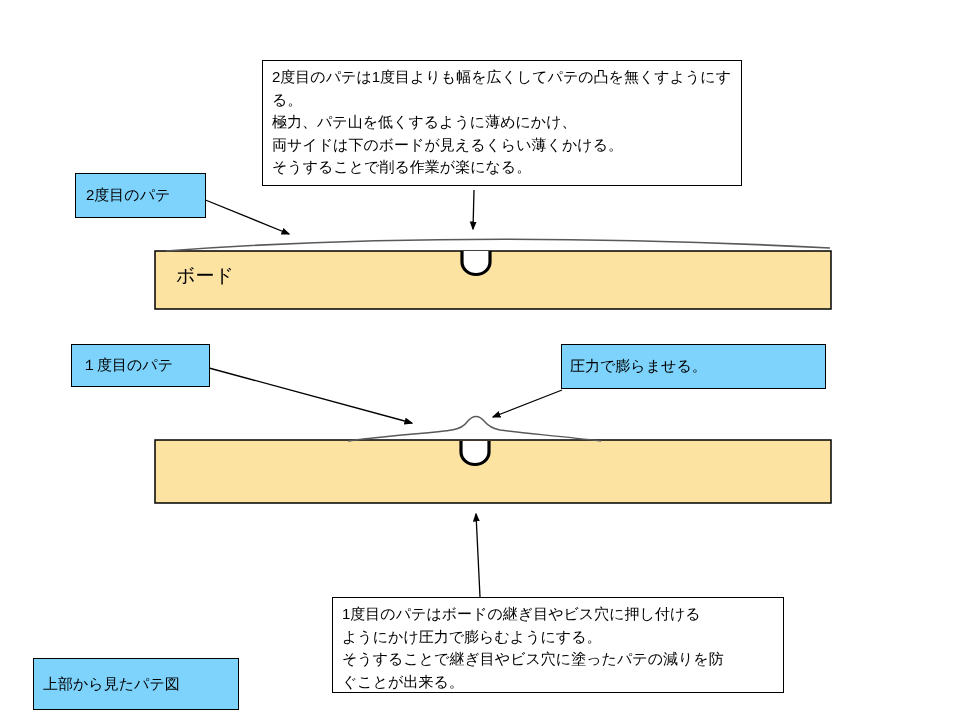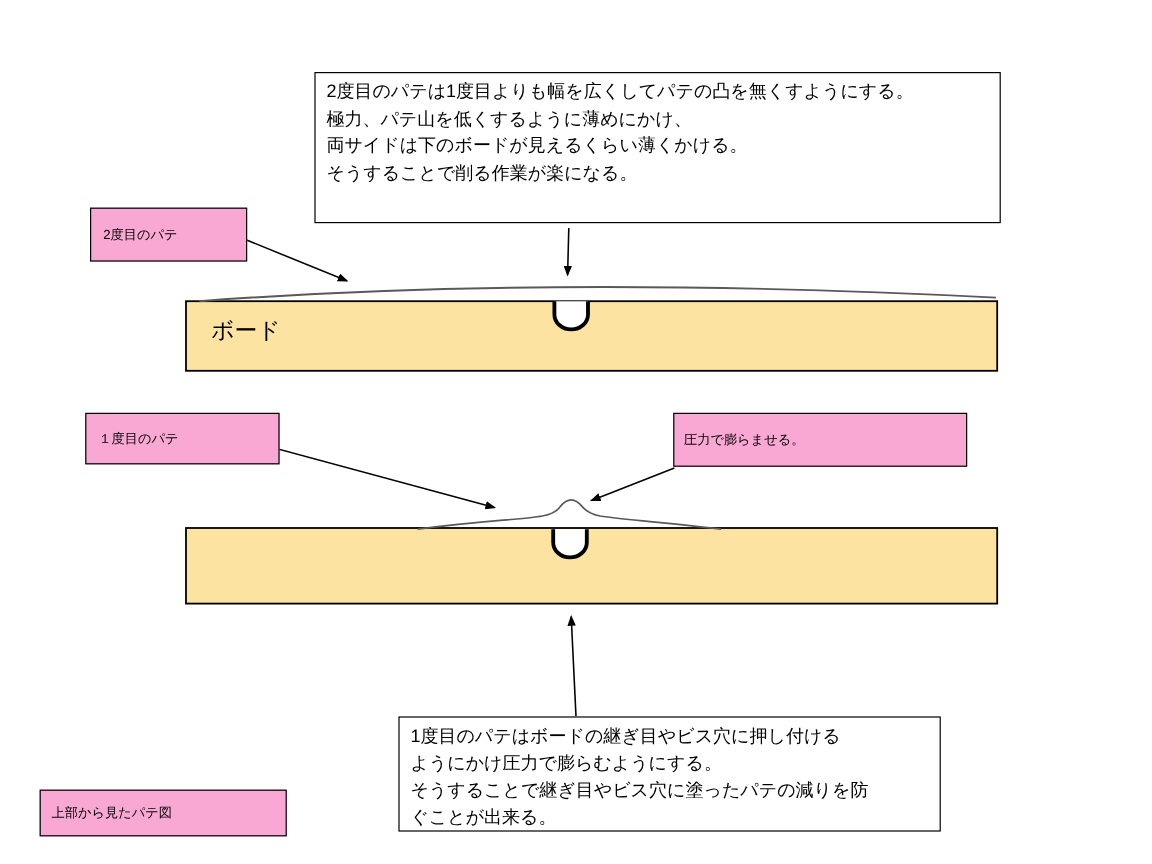--- a/index.html
+++ b/index.html
@@ -29,24 +29,24 @@
     border: 1.5px solid #000000;
     color: #000000;
     font-size: 15px;
     line-height: 22.5px;
     padding: 5px 9px;
     white-space: pre-line;
   }
   .label-box {
     position: absolute;
     box-sizing: border-box;
-    background: #f9a8d4;
+    background: #7dd3fc;
     border: 1.5px solid #000000;
     color: #000000;
-    font-size: 11px;
+    font-size: 15px;
     display: flex;
     align-items: center;
     padding-left: 10px;
     white-space: nowrap;
   }
   .plain-label {
     position: absolute;
     color: #000000;
     font-size: 19px;
     white-space: nowrap;
@@ -80,33 +80,33 @@
 
     <path d="M461,441 L461,452 A14,12.5 0 0 0 489,452 L489,441" fill="#ffffff" stroke="#000000" stroke-width="3.2"></path>
 
     <path d="M209,368 L412,423" fill="none" stroke="#000000" stroke-width="1.3" marker-end="url(#arrowhead)"></path>
 
     <path d="M562,390 L493,417" fill="none" stroke="#000000" stroke-width="1.3" marker-end="url(#arrowhead)"></path>
 
     <path d="M480,597 L476,514" fill="none" stroke="#000000" stroke-width="1.3" marker-end="url(#arrowhead)"></path>
   </svg>
 
-  <div class="note-box" style="left:262px; top:60px; width:572px; height:126px;">2度目のパテは1度目よりも幅を広くしてパテの凸を無くすようにする。
+  <div class="note-box" style="left:262px; top:60px; width:480px; height:126px;">2度目のパテは1度目よりも幅を広くしてパテの凸を無くすようにする。
 極力、パテ山を低くするように薄めにかけ、
 両サイドは下のボードが見えるくらい薄くかける。
 そうすることで削る作業が楽になる。</div>
 
   <div class="label-box" style="left:75px; top:173px; width:131px; height:45px;">2度目のパテ</div>
 
   <div class="plain-label" style="left:176px; top:263px;">ボード</div>
 
-  <div class="label-box" style="left:71px; top:344px; width:162px; height:43px;">１度目のパテ</div>
+  <div class="label-box" style="left:71px; top:344px; width:139px; height:43px;">１度目のパテ</div>
 
-  <div class="label-box" style="left:561px; top:344px; width:245px; height:45px; padding-left:8px;">圧力で膨らませる。</div>
+  <div class="label-box" style="left:561px; top:344px; width:265px; height:45px; padding-left:8px;">圧力で膨らませる。</div>
 
   <div class="note-box" style="left:332px; top:597px; width:452px; height:96px;">1度目のパテはボードの継ぎ目やビス穴に押し付ける
 ようにかけ圧力で膨らむようにする。
 そうすることで継ぎ目やビス穴に塗ったパテの減りを防
 ぐことが出来る。</div>
 
-  <div class="label-box" style="left:33px; top:658px; width:206px; height:39px; padding-left:9px;">上部から見たパテ図</div>
+  <div class="label-box" style="left:33px; top:658px; width:206px; height:52px; padding-left:9px;">上部から見たパテ図</div>
 
 </div>
 
 </body></html>

